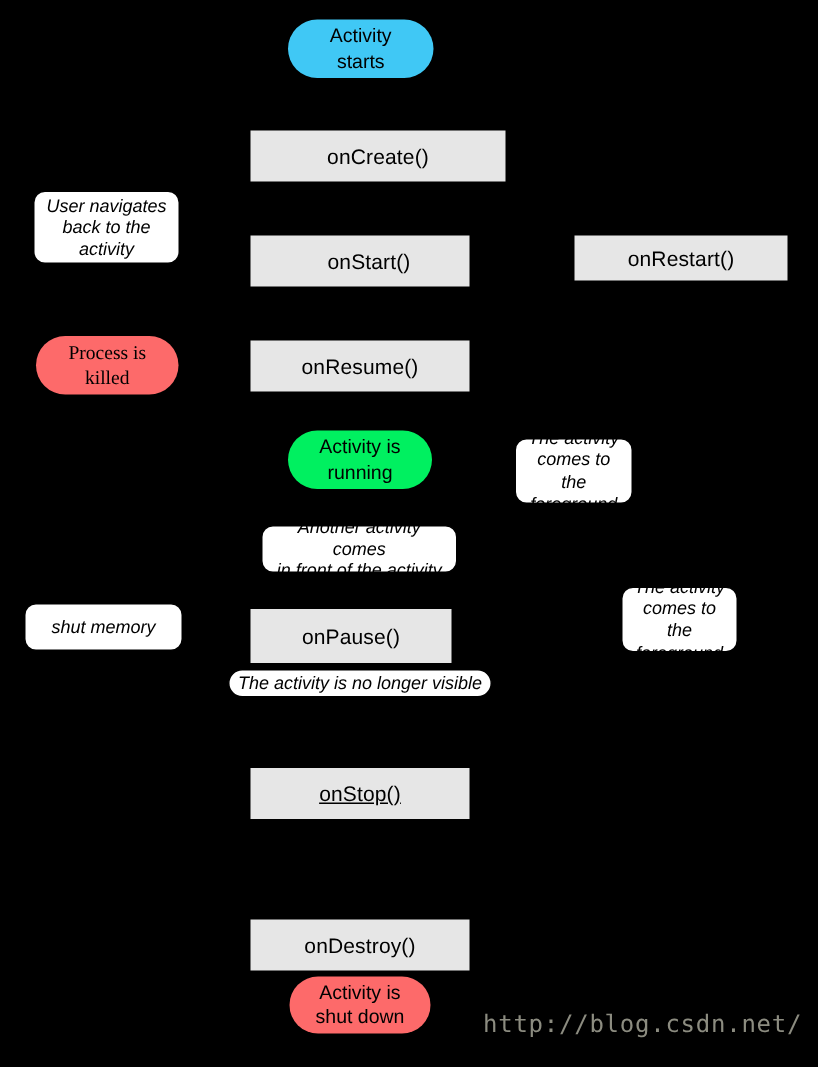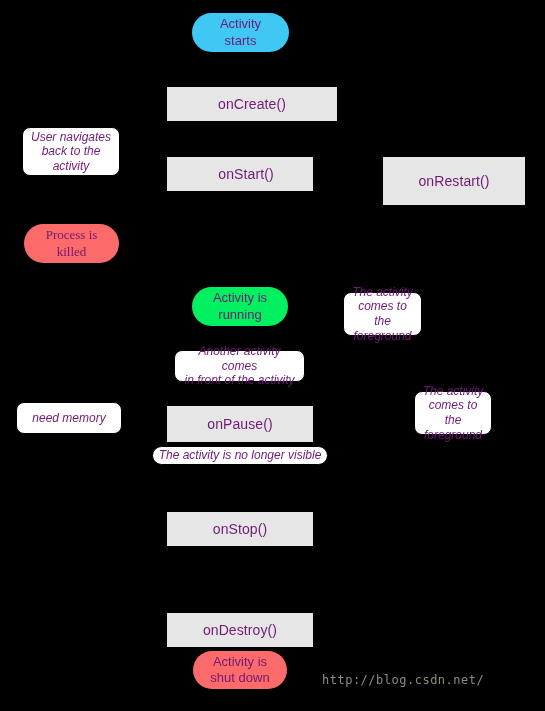--- a/index.html
+++ b/index.html
@@ -18,21 +18,21 @@
   }
 
   
   .node {
     position: absolute;
     box-sizing: border-box;
     display: flex;
     align-items: center;
     justify-content: center;
     text-align: center;
-    color: #701a75;
+    color: #000000;
     line-height: 1.18;
   }
 
   
   .method-box {
     background: #E6E6E6;
     border: 0;
     font-size: 14px;
     font-weight: 400;
     letter-spacing: 0.1px;
@@ -65,21 +65,21 @@
     border-radius: 999px;
     padding: 2px 10px;
     white-space: nowrap;
   }
 
   
   .watermark {
     position: absolute;
     color: #8C8C80;
     font-family: "DejaVu Sans Mono", "Liberation Mono", monospace;
-    font-size: 12px;
+    font-size: 16px;
     letter-spacing: 0.5px;
     white-space: nowrap;
   }
 </style>
 </head>
 <body>
 
 <div id="canvas">
 
   <div class="node state-pill state-start" style="left:192px; top:13px; width:97px; height:39px;">
@@ -98,31 +98,34 @@
       <div>User navigates</div>
       <div>back to the</div>
       <div>activity</div>
     </div>
   </div>
 
   <div class="node method-box" style="left:167px; top:157px; width:146px; height:34px;padding-left:12px;">
     <span>onStart()</span>
   </div>
 
-  <div class="node method-box" style="left:383px; top:157px; width:142px; height:48px;">
+  <div class="node method-box" style="left:383px; top:157px; width:142px; height:30px;">
     <span>onRestart()</span>
   </div>
 
   <div class="node state-pill state-killed" style="left:24px; top:224px; width:95px; height:39px;">
     <div>
       <div>Process is</div>
       <div>killed</div>
     </div>
   </div>
 
+  <div class="node method-box" style="left:167px; top:227px; width:146px; height:34px;">
+    <span>onResume()</span>
+  </div>
 
   <div class="node state-pill state-run" style="left:192px; top:287px; width:96px; height:39px;">
     <div>
       <div>Activity is</div>
       <div>running</div>
     </div>
   </div>
 
   <div class="node annot" style="left:343px; top:292px; width:79px; height:44px;">
     <div>
@@ -134,41 +137,41 @@
 
   <div class="node annot" style="left:174px; top:350px; width:131px; height:32px;">
     <div>
       <div>Another activity comes</div>
       <div>in front of the activity</div>
     </div>
   </div>
 
   <div class="node annot" style="left:16px; top:402px; width:106px; height:32px;">
     <div>
-      <div>need memory</div>
+      <div>shut memory</div>
     </div>
   </div>
 
-  <div class="node method-box" style="left:167px; top:406px; width:146px; height:36px;align-items:center;">
+  <div class="node method-box" style="left:167px; top:406px; width:134px; height:36px;align-items:center;">
     <span>onPause()</span>
   </div>
 
   <div class="node annot" style="left:414px; top:391px; width:78px; height:44px;">
     <div>
       <div>The activity</div>
       <div>comes to the</div>
       <div>foreground</div>
     </div>
   </div>
 
   <div class="node annot annot-pill" style="left:152px; top:446px; width:176px; height:19px;">
     <span>The activity is no longer visible</span>
   </div>
 
-  <div class="node method-box" style="left:167px; top:512px; width:146px; height:34px;">
+  <div class="node method-box" style="left:167px; top:512px; width:146px; height:34px;text-decoration:underline;">
     <span>onStop()</span>
   </div>
 
   <div class="node method-box" style="left:167px; top:583px; width:146px; height:34px;margin-top:30px;">
     <span>onDestroy()</span>
   </div>
 
   <div class="node state-pill state-shut" style="left:193px; top:651px; width:94px; height:38px;">
     <div>
       <div>Activity is</div>

